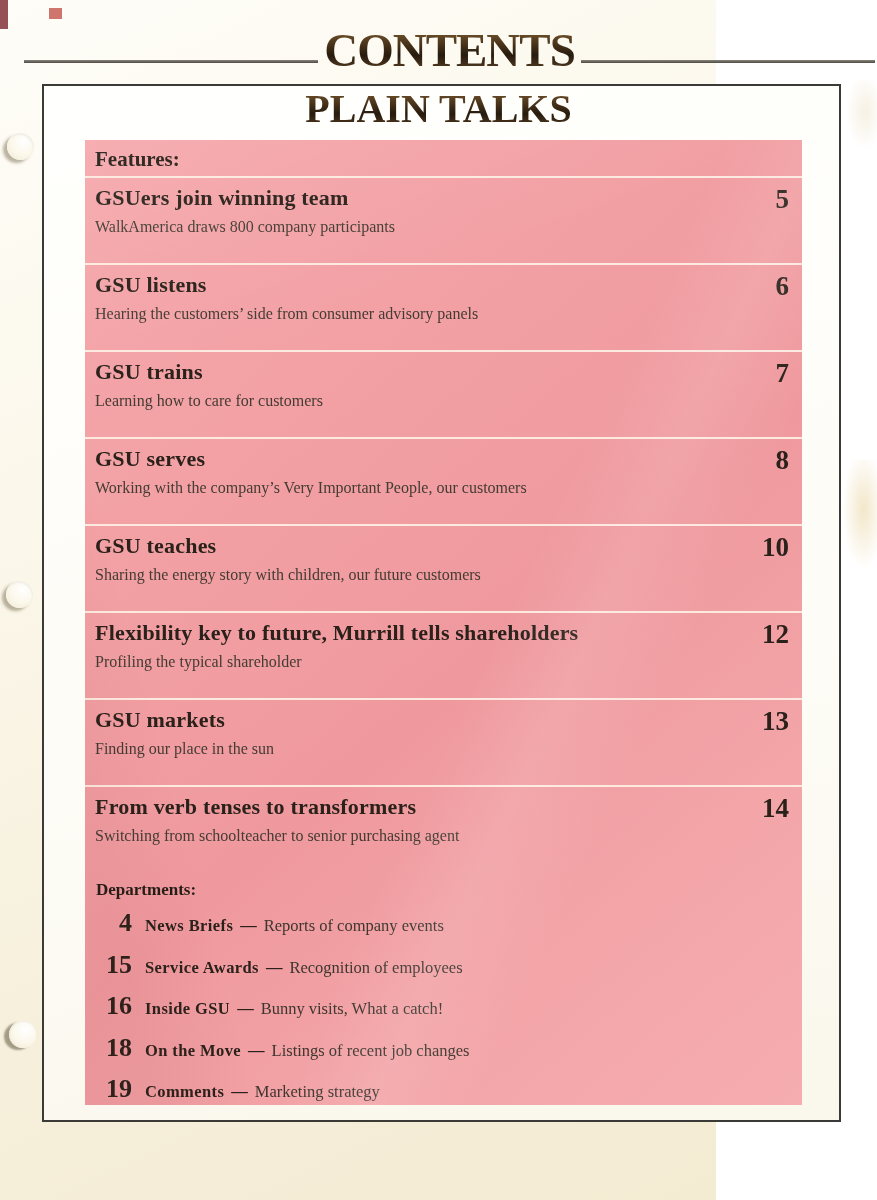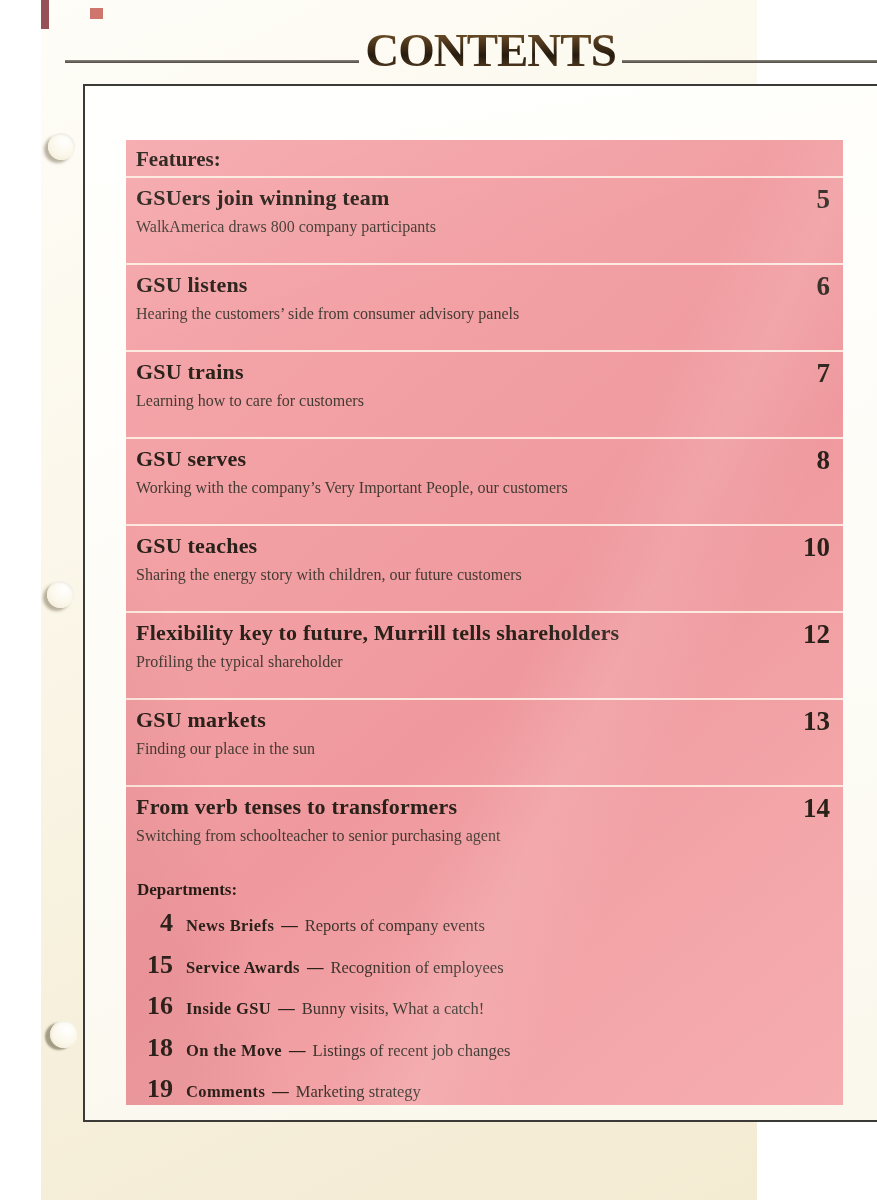--- a/index.html
+++ b/index.html
@@ -5,21 +5,20 @@
   html, body {
     margin: 0; padding: 0;
     width: 877px; height: 1200px;
     font-family: "Liberation Serif", serif;
     overflow: hidden;
   }
   .scan {
     position: relative;
     width: 716px; height: 1200px;
     background: linear-gradient(155deg, #fefdf8 0%, #fbf7ea 35%, #f6efdb 70%, #f3ebd2 100%);
-    margin-left: 41px;
   }
 
   
   .corner-mark-bar {
     position: absolute; left: 0; top: 0; width: 8px; height: 29px;
     background: #82323a; opacity: .85;
   }
   .corner-mark-square {
     position: absolute; left: 49px; top: 8px; width: 13px; height: 11px;
     background: #c2544a; opacity: .8;
@@ -158,20 +157,21 @@
   <div class="corner-mark-square"></div>
 
   <div class="masthead-row">
     <div class="masthead-rule left"></div>
     <div class="masthead-text">CONTENTS</div>
     <div class="masthead-rule right"></div>
   </div>
 
   <div class="page-box"></div>
 
+  <div class="publication-text">PLAIN TALKS</div>
 
   <div class="punch-hole h1"></div>
   <div class="punch-hole h2"></div>
   <div class="punch-hole h3"></div>
 
   <div class="stain-right"></div>
   <div class="stain-right-top"></div>
 
   <div class="pink-panel">
 

